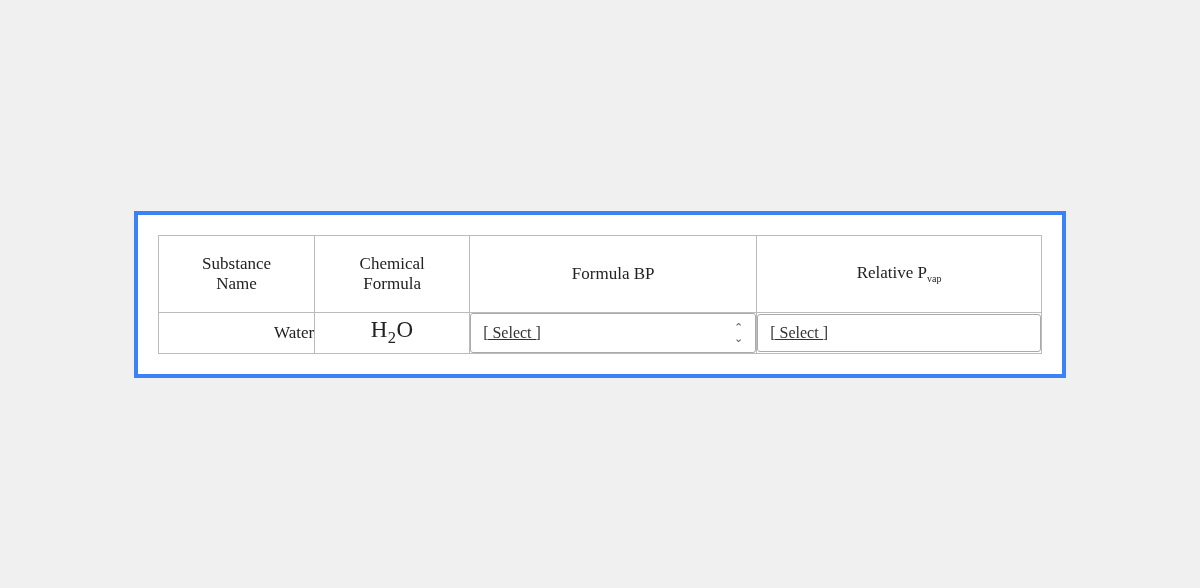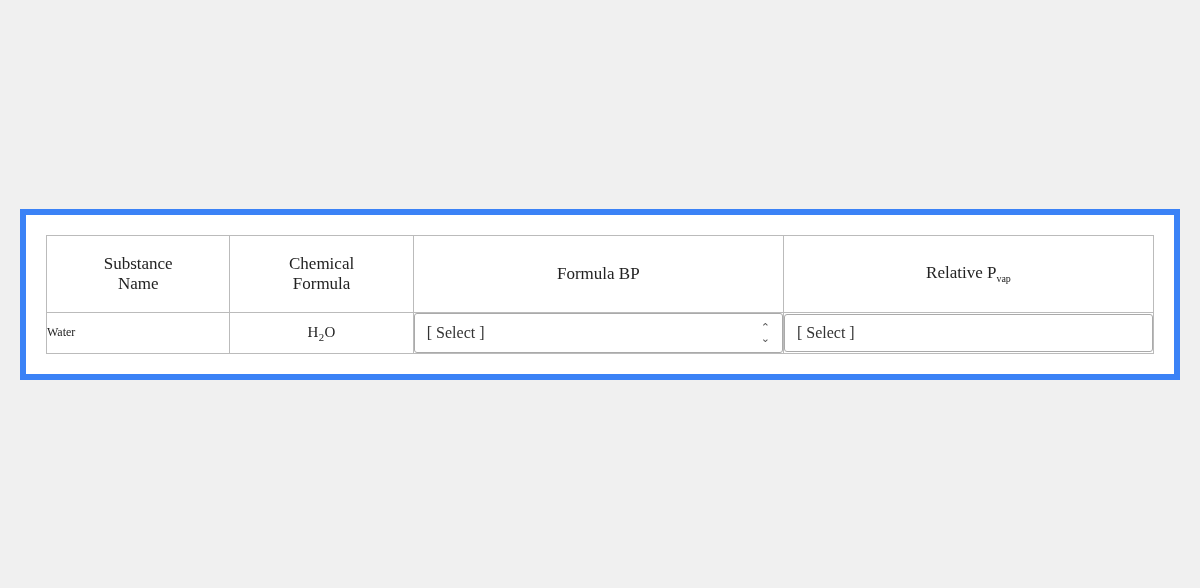--- a/index.html
+++ b/index.html
@@ -6,23 +6,23 @@
     body {
       background: #f0f0f0;
       display: flex;
       justify-content: center;
       align-items: center;
       min-height: 100vh;
       font-family: Georgia, 'Times New Roman', serif;
     }
     .page-wrapper {
       background: #fff;
-      width: 1160px;
+      width: 932px;
       padding: 20px;
-      border: 6px solid #3b82f6;
+      border: 4px solid #3b82f6;
     }
     .chem-table {
       width: 100%;
       border-collapse: collapse;
       font-size: 17px;
       color: #222;
     }
     .chem-table th, .chem-table td {
       border: 1px solid #bbb;
       padding: 0;
@@ -35,22 +35,22 @@
       padding: 18px 10px;
       background: #fff;
     }
     .col-substance { width: 185px; }
     .col-formula { width: 185px; }
     .col-bp { width: 375px; }
     .col-pvap { width: 375px; }
 
     .cell-substance {
       padding: 30px 20px;
-      text-align: left;
-      font-size: 12px;
+      text-align: right;
+      font-size: 17px;
     }
     .cell-formula {
       padding: 30px 15px;
       text-align: center;
       font-size: 17px;
     }
     .cell-select {
       padding: 22px 20px;
       text-align: left;
     }
@@ -61,39 +61,40 @@
       border: 1px solid #aaa;
       border-radius: 3px;
       padding: 8px 12px;
       background: #fff;
       cursor: pointer;
       min-height: 38px;
     }
     .select-label {
       font-size: 16px;
       color: #333;
+      text-decoration: underline;
     }
     .select-arrow {
       display: flex;
       flex-direction: column;
       align-items: center;
       margin-left: 10px;
       color: #555;
       font-size: 11px;
       line-height: 1;
     }
     .select-arrow span {
       display: block;
       line-height: 1;
     }
     sub {
       font-size: 0.72em;
     }
     .formula-text {
-      font-size: 15px;
+      font-size: 23px;
       letter-spacing: 0.02em;
     }
     .header-pvap {
       font-size: 17px;
     }
     .pvap-sub {
       font-size: 10px;
       vertical-align: sub;
     }
   </style>

